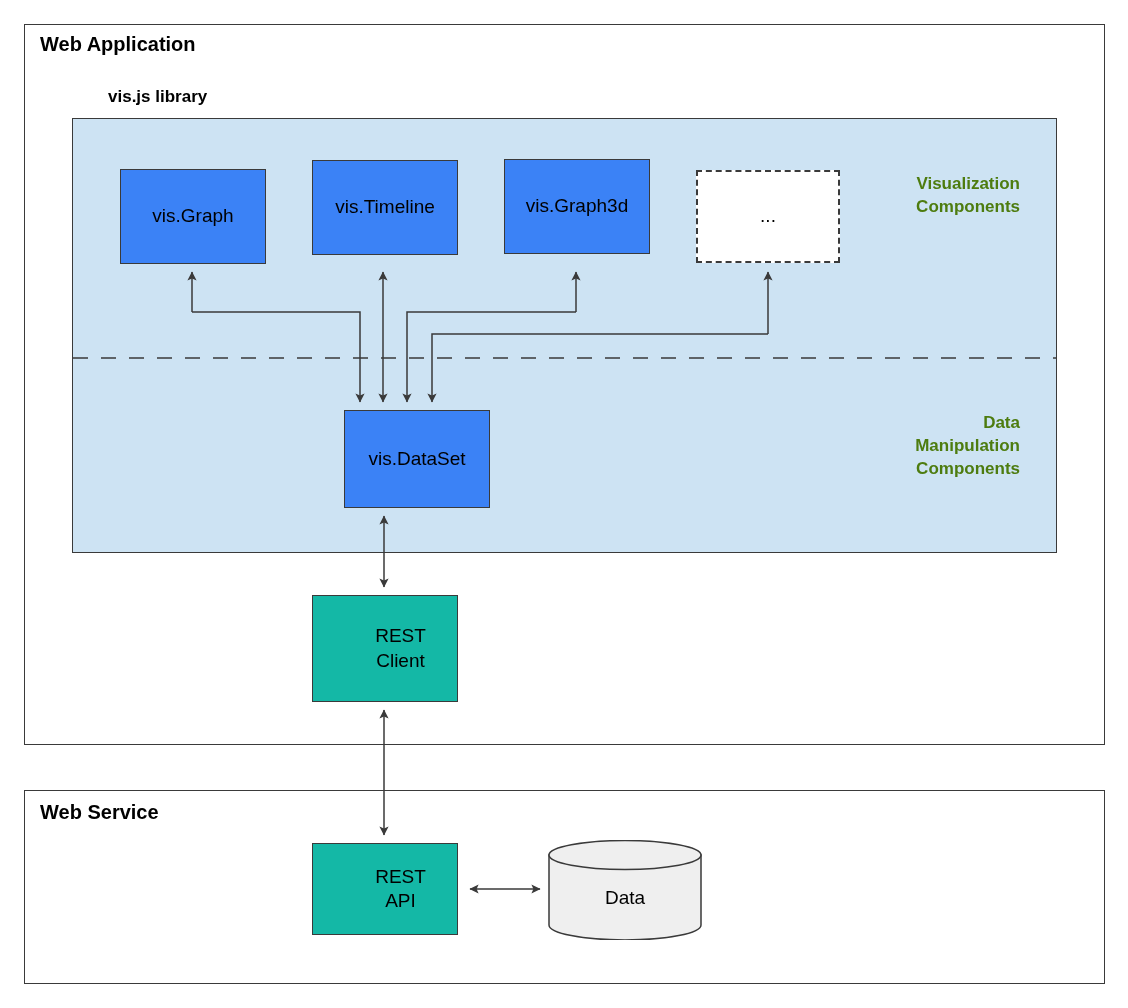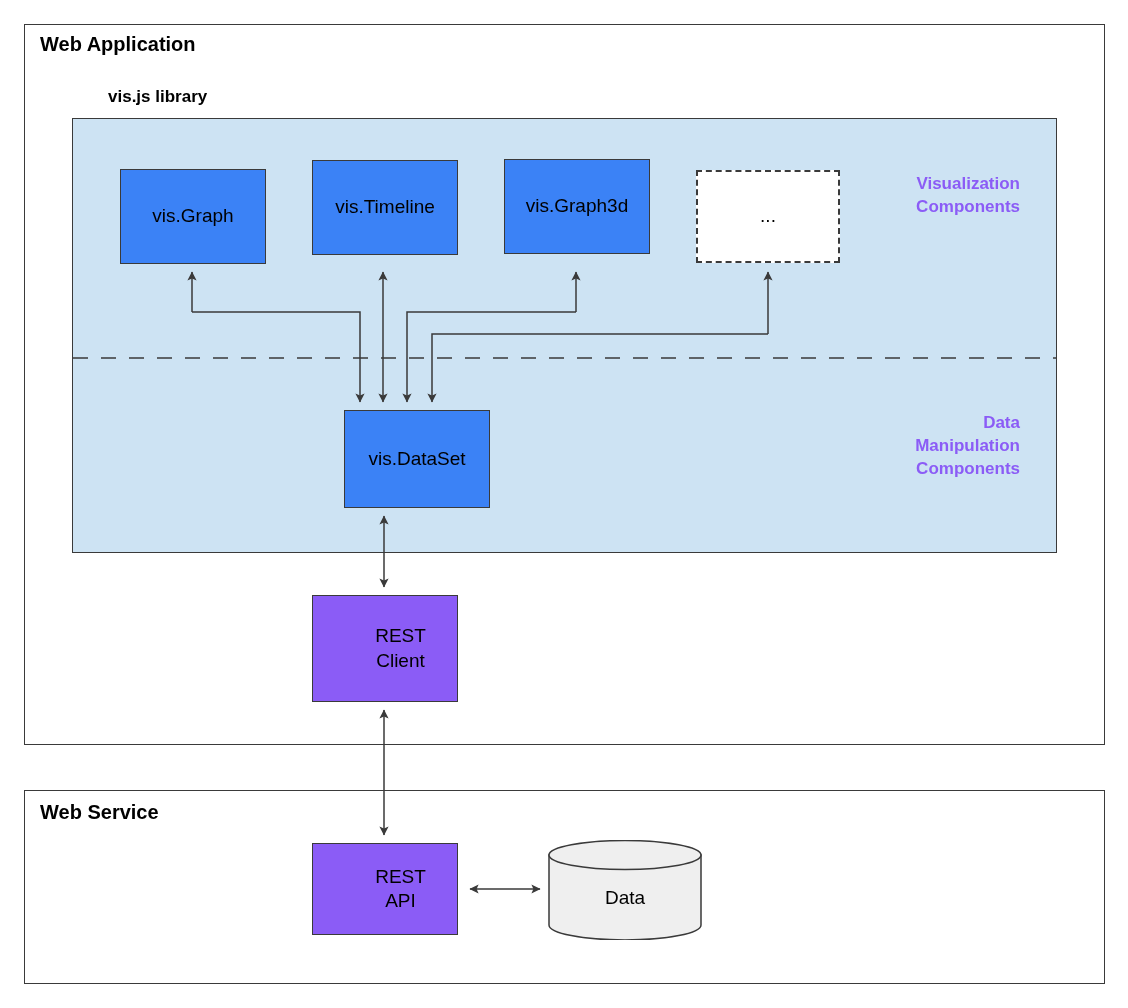--- a/index.html
+++ b/index.html
@@ -3,27 +3,27 @@
 <meta charset="utf-8">
 <style>
   html,body{margin:0;padding:0;background:#ffffff;}
   body{font-family:"Liberation Sans",sans-serif;}
   #stage{position:relative;width:1128px;height:1008px;overflow:hidden;background:#fff;}
 
   .frame{position:absolute;border:1.5px solid #3a3a3a;background:#ffffff;box-sizing:border-box;}
   .frame-title{position:absolute;font-weight:bold;font-size:20px;color:#000;white-space:nowrap;}
 
   .panel{position:absolute;background:#cde3f3;border:1.5px solid #3a3a3a;box-sizing:border-box;}
-  .panel-label{position:absolute;font-weight:bold;font-size:17px;color:#8b5cf6;text-align:right;line-height:1.36;white-space:pre-line;}
+  .panel-label{position:absolute;font-weight:bold;font-size:17px;color:#4d7c0f;text-align:right;line-height:1.36;white-space:pre-line;}
   .lib-title{position:absolute;font-weight:bold;font-size:17px;color:#000;white-space:nowrap;}
 
   .node{position:absolute;box-sizing:border-box;display:flex;align-items:center;justify-content:center;
         text-align:center;font-size:19px;color:#000;line-height:1.28;white-space:pre-line;}
   .node-white{background:#3b82f6;border:1.5px solid #3a3a3a;}
-  .node-gray{background:#8b5cf6;border:1.5px solid #3a3a3a;padding-left:31px;}
+  .node-gray{background:#14b8a6;border:1.5px solid #3a3a3a;padding-left:31px;}
   .node-dashed{background:#ffffff;border:2px dashed #3a3a3a;}
 
   .cyl{position:absolute;}
   .cyl-label{position:absolute;display:flex;align-items:center;justify-content:center;font-size:19px;color:#000;}
 
   svg.wires{position:absolute;left:0;top:0;width:1128px;height:1008px;overflow:visible;pointer-events:none;}
 </style>
 </head>
 <body>
 

